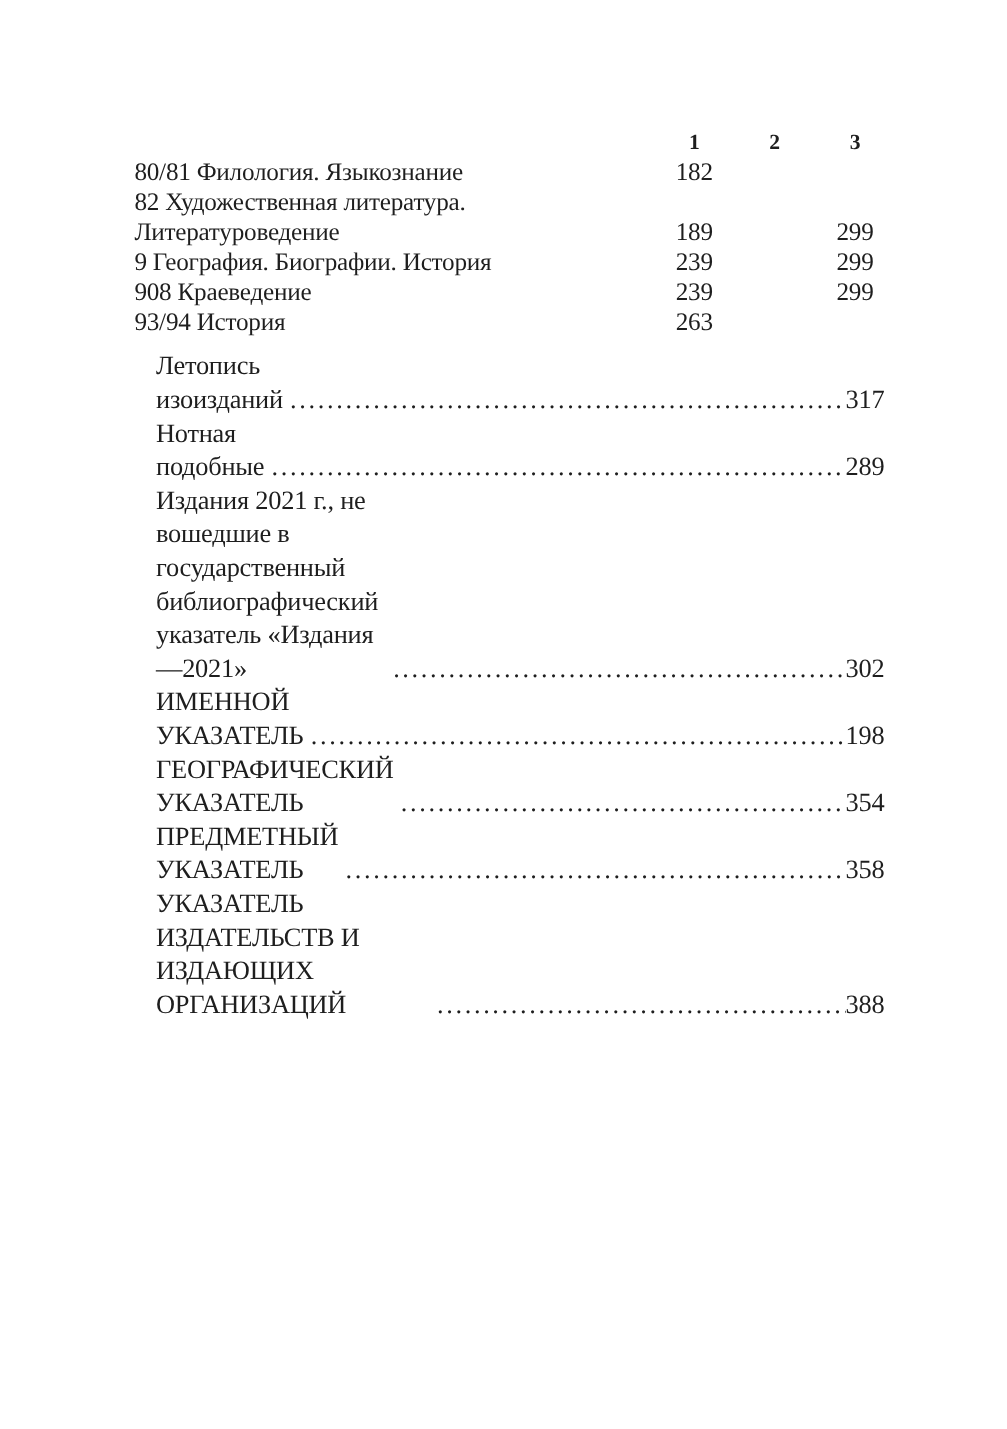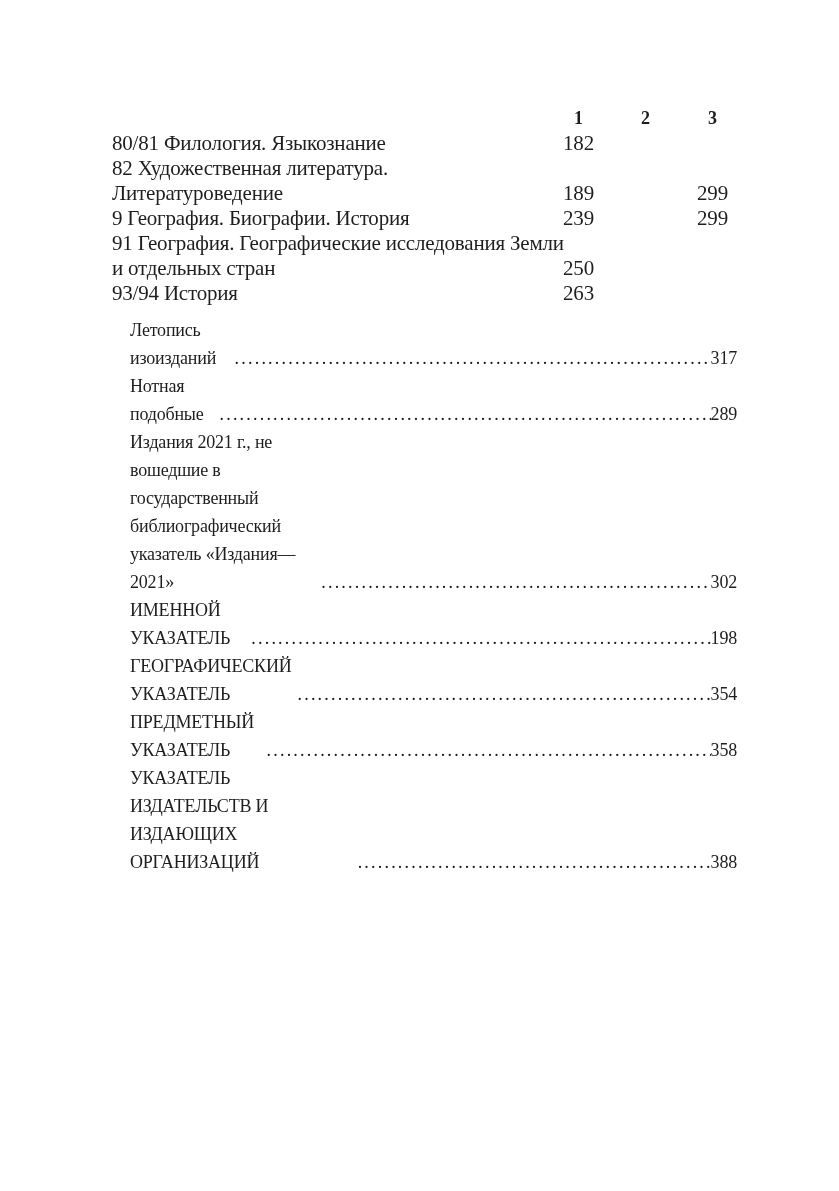--- a/index.html
+++ b/index.html
@@ -52,21 +52,21 @@
   }
   .class-table td.row-num {
     text-align: center;
   }
 
   
   .toc {
     margin-top: 10px;
     margin-left: 18px;
     width: 607px;
-    font-size: 18px;
+    font-size: 22px;
     line-height: 28px;
     letter-spacing: -0.2px;
   }
   .toc-item {
     display: flex;
     align-items: flex-end;
   }
   .toc-label {
     white-space: pre-line;   
     flex: 0 1 auto;
@@ -120,25 +120,24 @@
         <td class="row-num"></td>
         <td class="row-num">299</td>
       </tr>
       <tr>
         <td class="row-title">9 География. Биографии. История</td>
         <td class="row-num">239</td>
         <td class="row-num"></td>
         <td class="row-num">299</td>
       </tr>
       <tr>
-        <td class="row-title">91 География. Географические исследования Земли
-и отдельных стран</td>
-        <td class="row-num">250</td>
+        <td class="row-title">908 Краеведение</td>
+        <td class="row-num">239</td>
         <td class="row-num"></td>
-        <td class="row-num"></td>
+        <td class="row-num">299</td>
       </tr>
       <tr>
         <td class="row-title">93/94 История</td>
         <td class="row-num">263</td>
         <td class="row-num"></td>
         <td class="row-num"></td>
       </tr>
     </tbody>
       </table>
 

